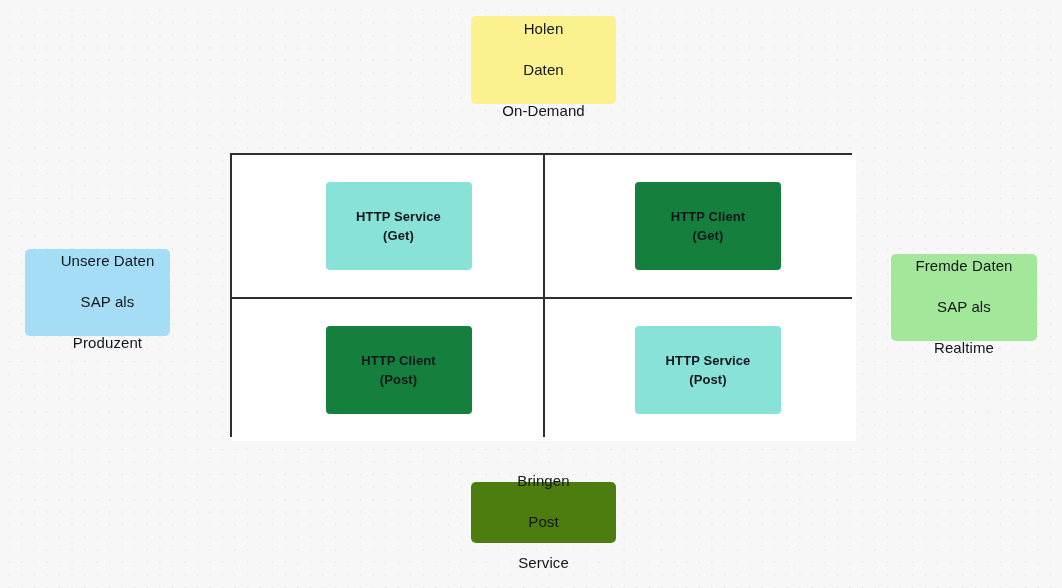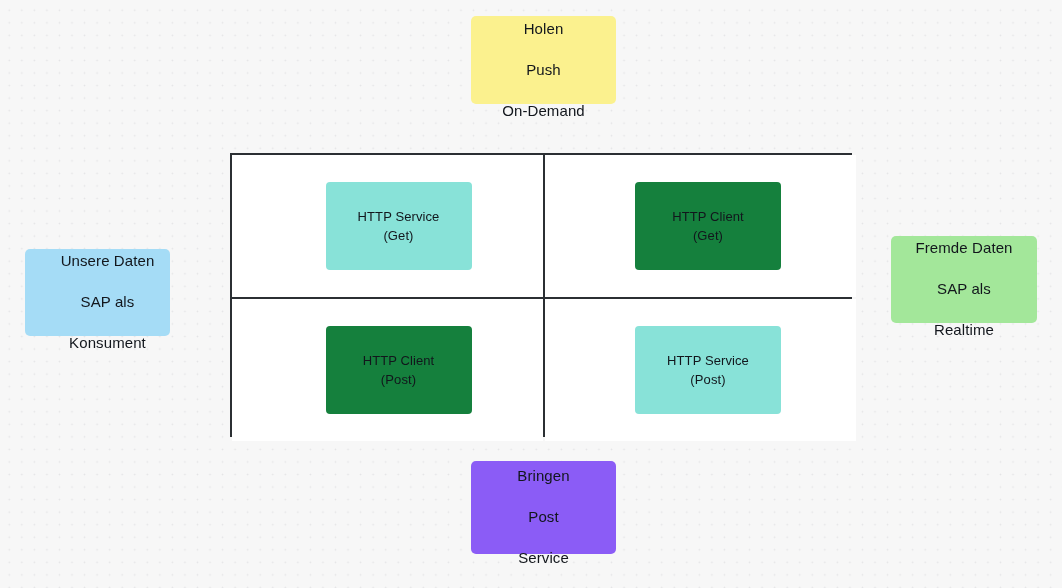--- a/index.html
+++ b/index.html
@@ -32,23 +32,23 @@
     color: #12161c;
     font-size: 15px;
     line-height: 22px;
     text-align: center;
     letter-spacing: 0.1px;
     box-sizing: border-box;
   }
   .note .line { display: block; white-space: nowrap; margin-top: 19px; }
 
   #note-top    { left: 471px; top: 16px;  width: 145px; height: 88px;  background: #fbf18e; }
-  #note-bottom { left: 471px; top: 461px; width: 145px; height: 93px;  background: #8b5cf6; }
+  #note-bottom { left: 471px; top: 482px; width: 145px; height: 61px;  background: #4d7c0f; }
   #note-left   { left: 25px;  top: 249px; width: 145px; height: 87px;  background: #a5dcf6; padding-left: 20px; }
-  #note-right  { left: 891px; top: 236px; width: 146px; height: 87px;  background: #a3e79a; }
+  #note-right  { left: 891px; top: 254px; width: 146px; height: 87px;  background: #a3e79a; }
 
   
   #matrix {
     position: absolute;
     left: 230px;
     top: 153px;
     width: 622px;
     height: 284px;
     display: grid;
     grid-template-columns: 311px 311px;
@@ -57,20 +57,21 @@
     gap: 2px;
     border: 2px solid #2b2f33;
     box-sizing: border-box;
   }
   .quadrant {
     background: #ffffff;
     position: relative;
     display: flex;
     align-items: center;
     justify-content: center;
+    font-weight: bold;
   }
   .card {
     border-radius: 4px;
     display: flex;
     flex-direction: column;
     align-items: center;
     justify-content: center;
     font-size: 13px;
     line-height: 19px;
     color: #12161c;
@@ -88,28 +89,28 @@
   .fill-turquoise { background: #88e2d8; }
   .fill-khaki     { background: #15803d; }
 </style>
 </head>
 <body>
 
 <div id="canvas">
 
   <div id="note-top" class="note">
     <span class="line">Holen</span>
-    <span class="line">Push</span>
+    <span class="line">Daten</span>
     <span class="line">On-Demand</span>
   </div>
 
   <div id="note-left" class="note">
     <span class="line">Unsere Daten</span>
     <span class="line">SAP als</span>
-    <span class="line">Konsument</span>
+    <span class="line">Produzent</span>
   </div>
 
   <div id="note-right" class="note">
     <span class="line">Fremde Daten</span>
     <span class="line">SAP als</span>
     <span class="line">Realtime</span>
   </div>
 
   <div id="note-bottom" class="note">
     <span class="line">Bringen</span>

